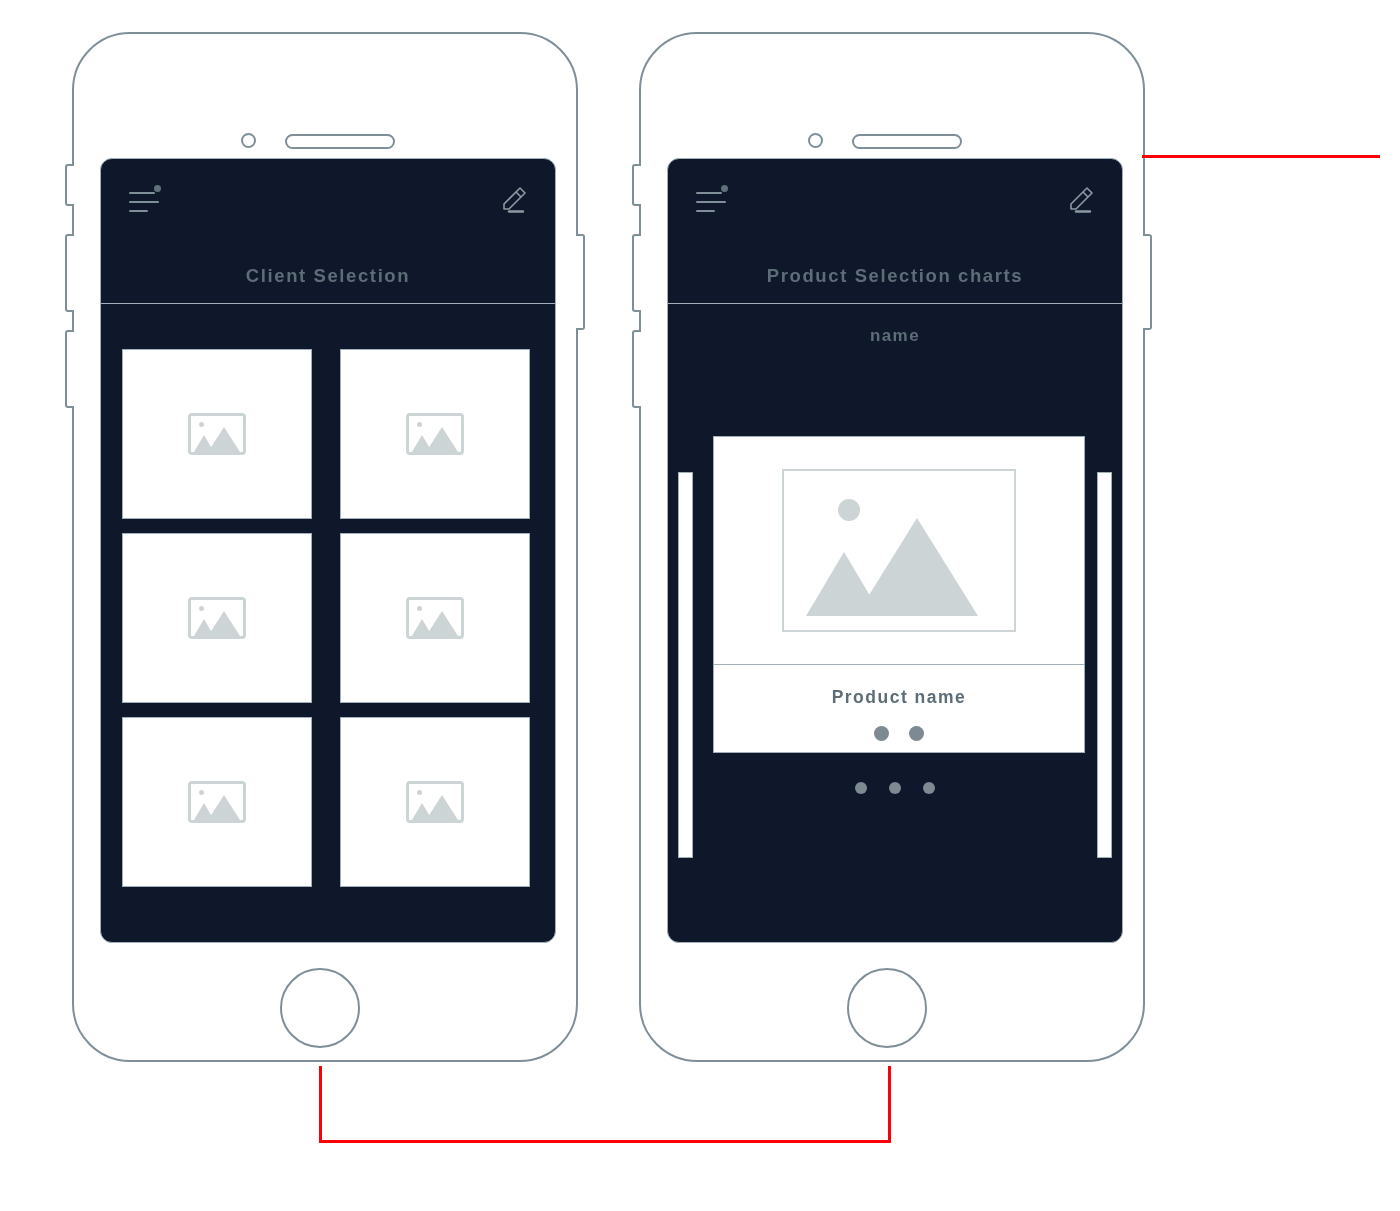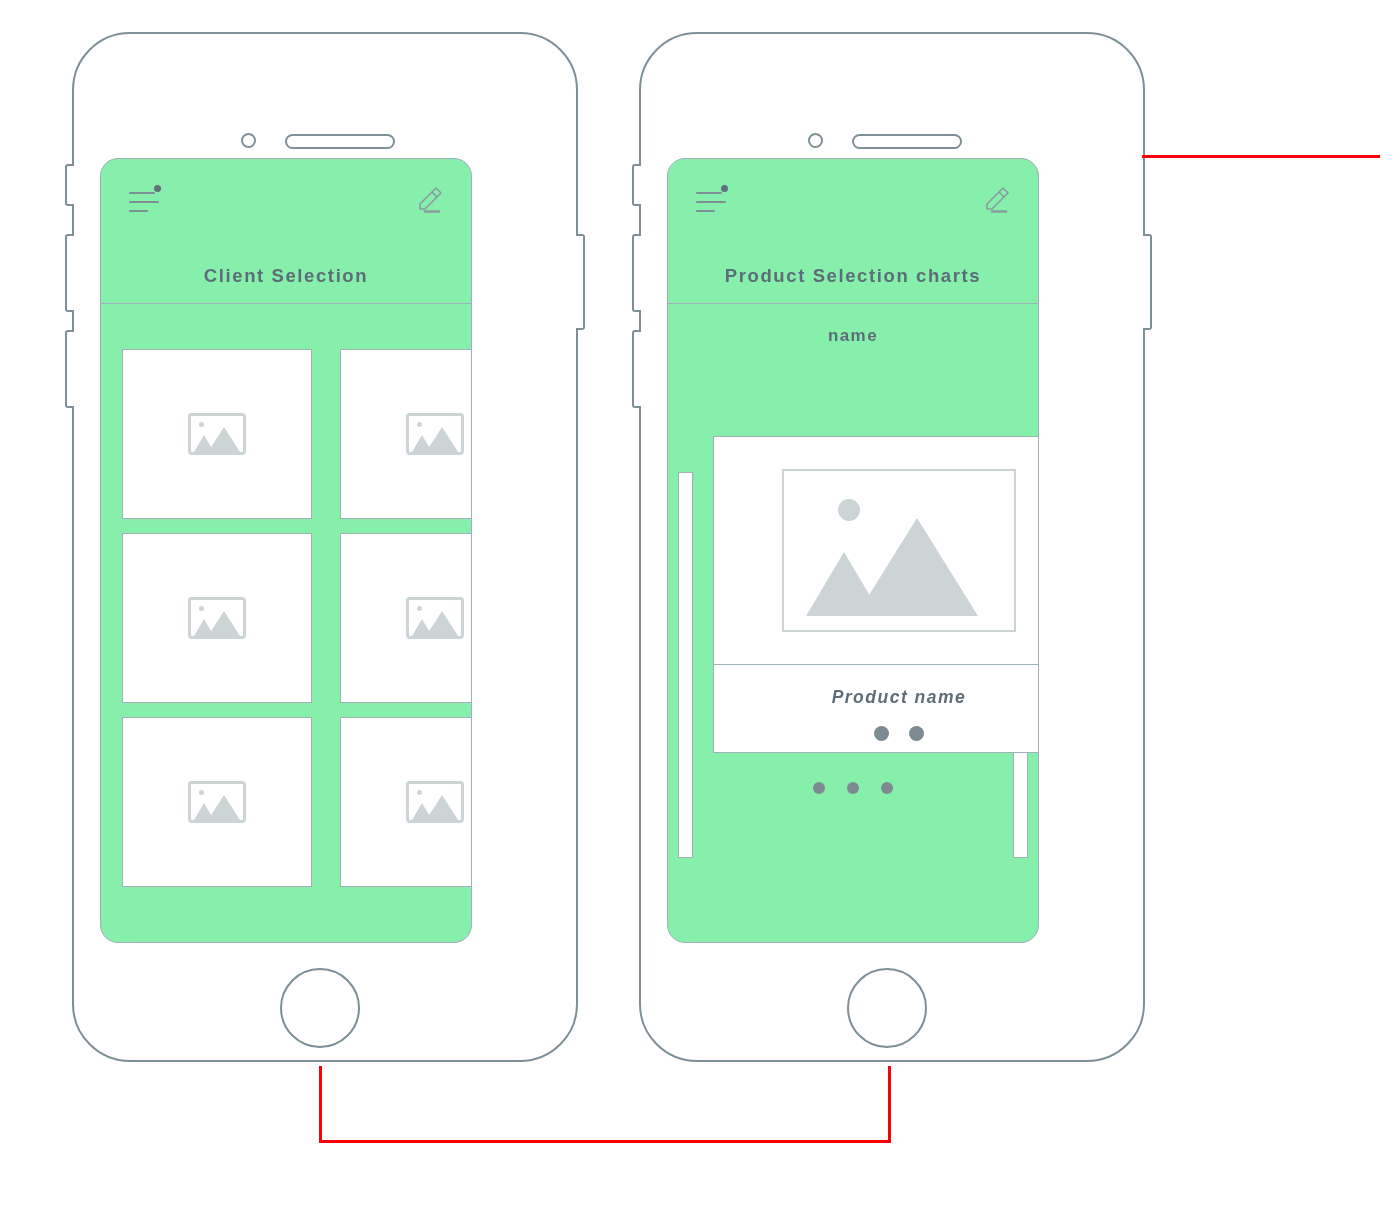--- a/index.html
+++ b/index.html
@@ -92,24 +92,24 @@
     width: 80px; height: 80px;
     border: 2px solid #7e8f98;
     border-radius: 50%;
     box-sizing: border-box;
   }
 
   
   .screen {
     position: absolute;
     left: 26px; top: 124px;
-    width: 372px; height: 785px;
+    width: 456px; height: 785px;
     border: 1px solid #9fb0b8;
-    border-radius: 18px;
-    background: #86efac;
+    border-radius: 12px;
+    background: #0f172a;
     box-sizing: border-box;
     overflow: hidden;
   }
 
   .appbar {
     position: relative;
     height: 145px;
     border-bottom: 1px solid #9fb0b8;
     box-sizing: border-box;
   }
@@ -240,21 +240,20 @@
   .rail-left  { left: 10px; }
   .rail-right { right: 10px; }
 
   .product-card {
     position: absolute;
     left: 45px; top: 132px;
     width: 372px; height: 317px;
     border: 1px solid #9fb0b8;
     box-sizing: border-box;
     background: #ffffff;
-    font-style: italic;
   }
   .card-media {
     position: relative;
     height: 227px;
     border-bottom: 1px solid #9fb0b8;
     display: flex;
     align-items: center;
     justify-content: center;
   }
 

